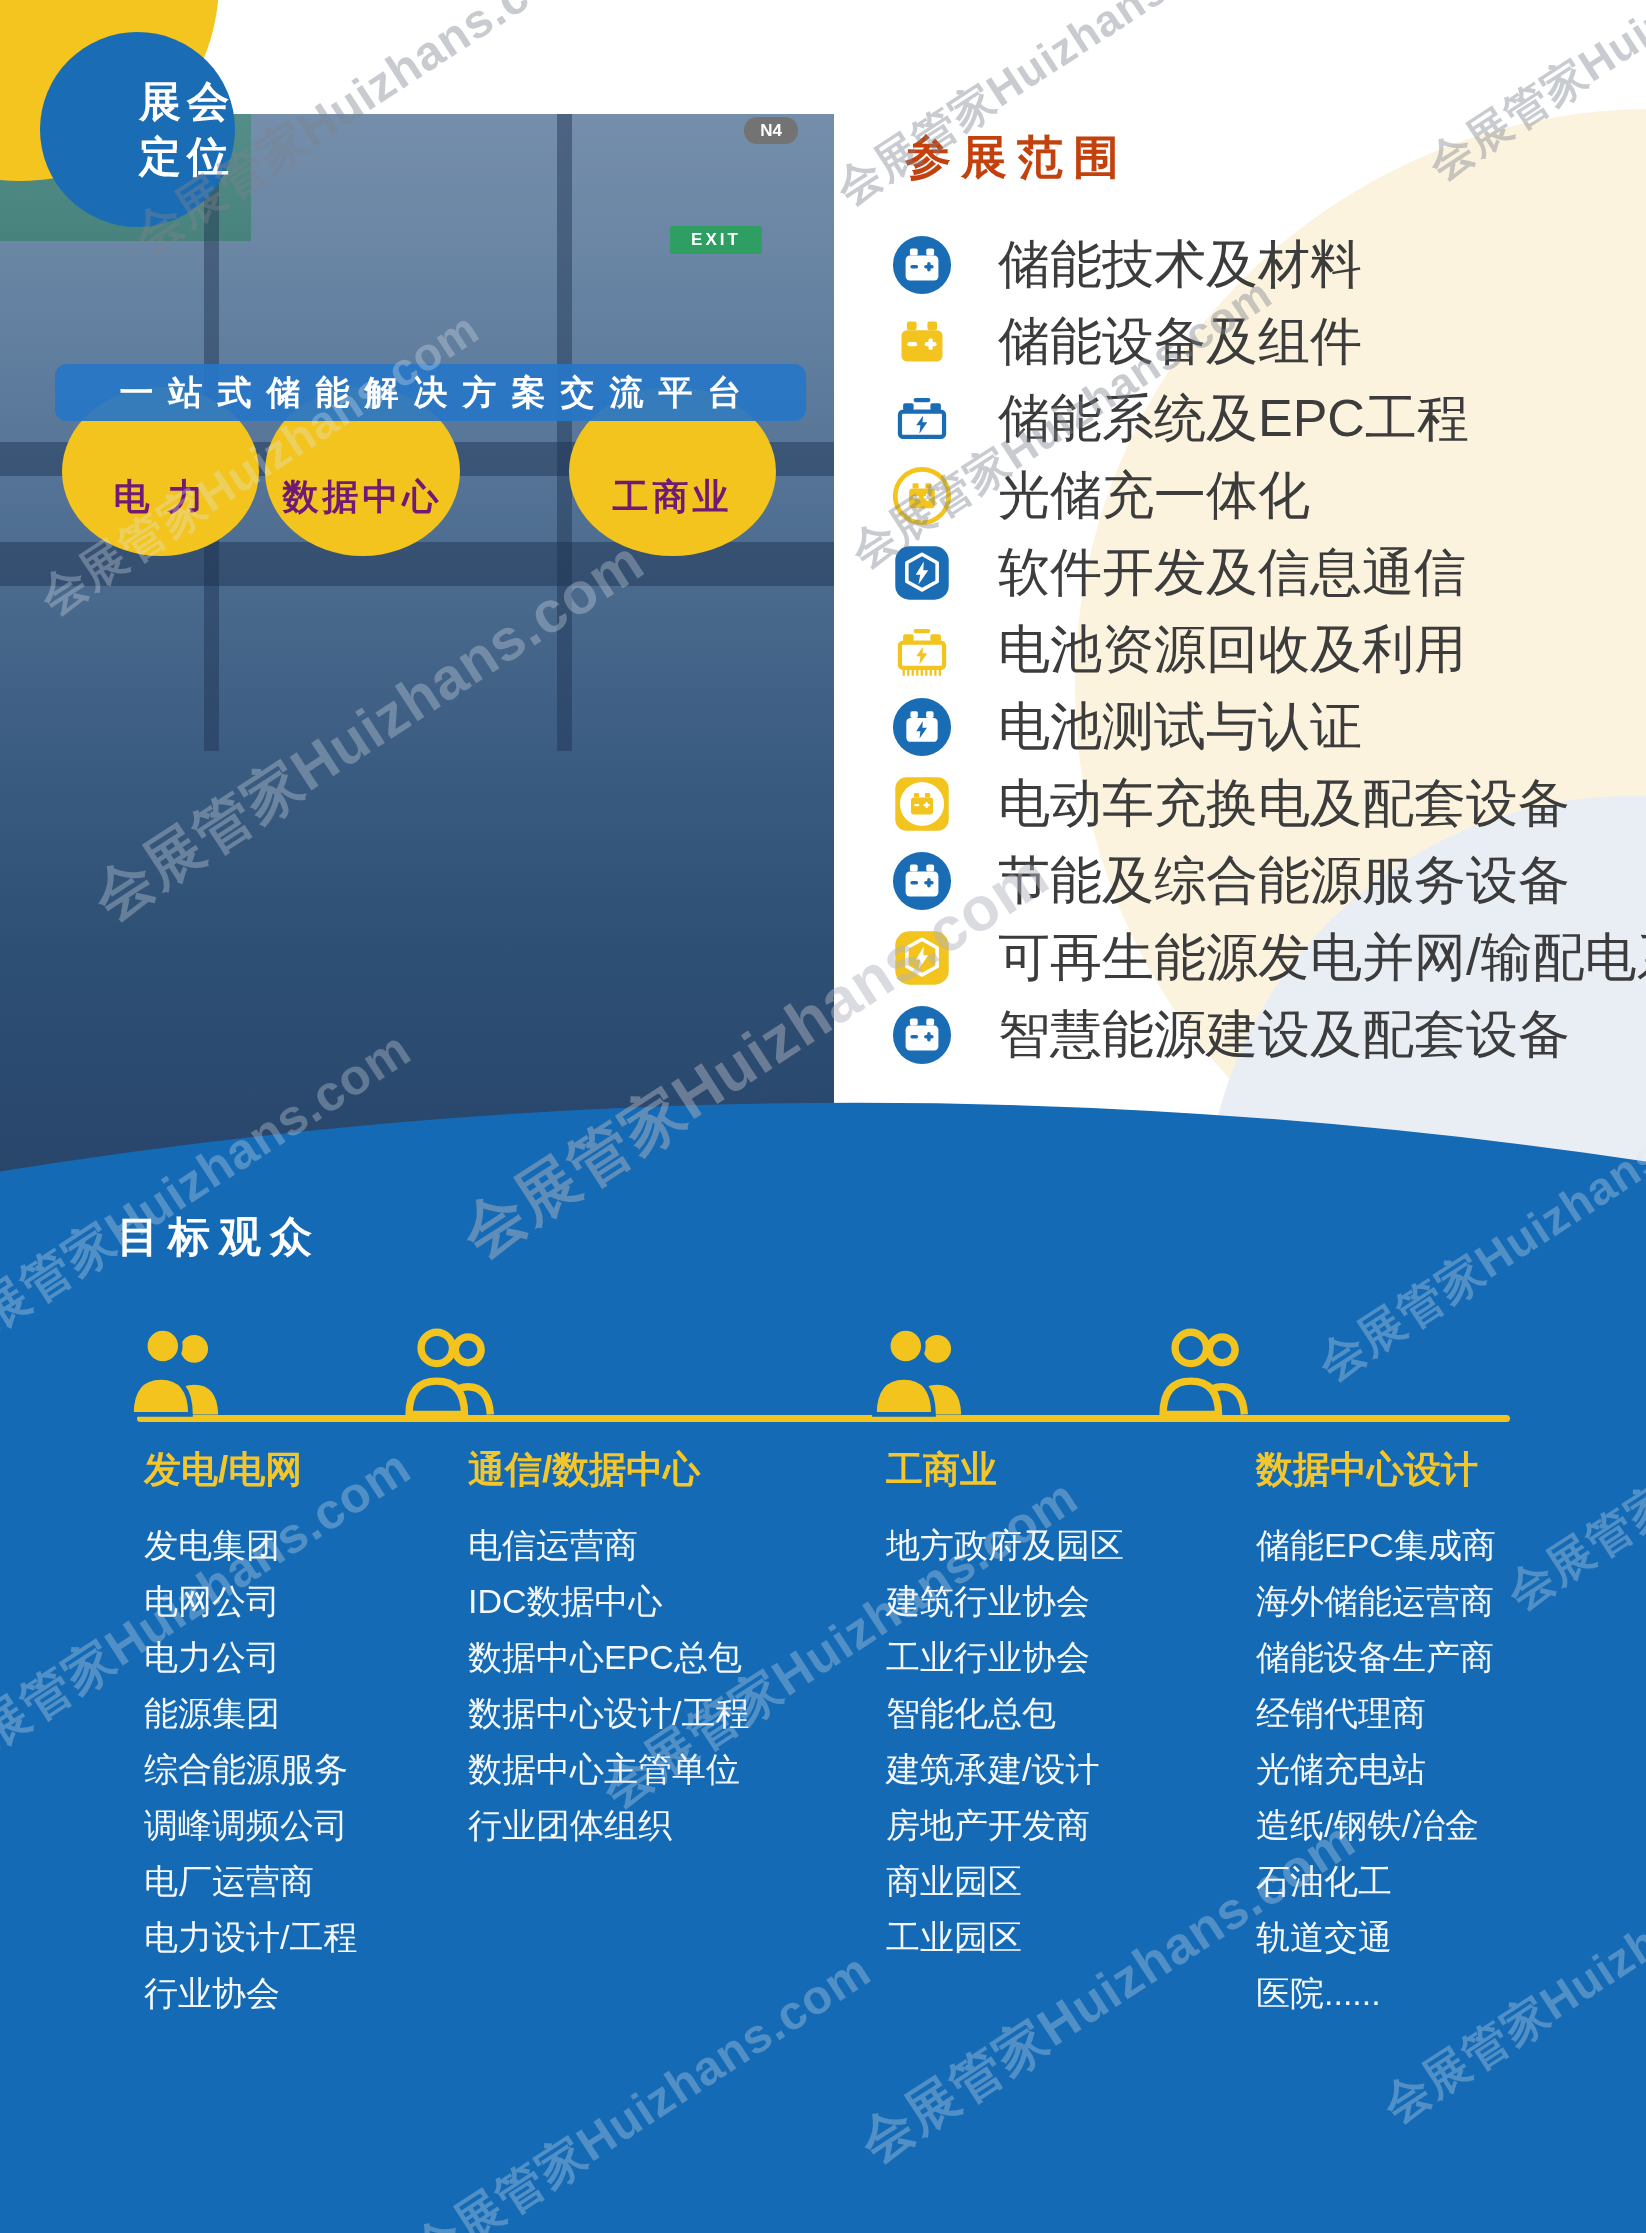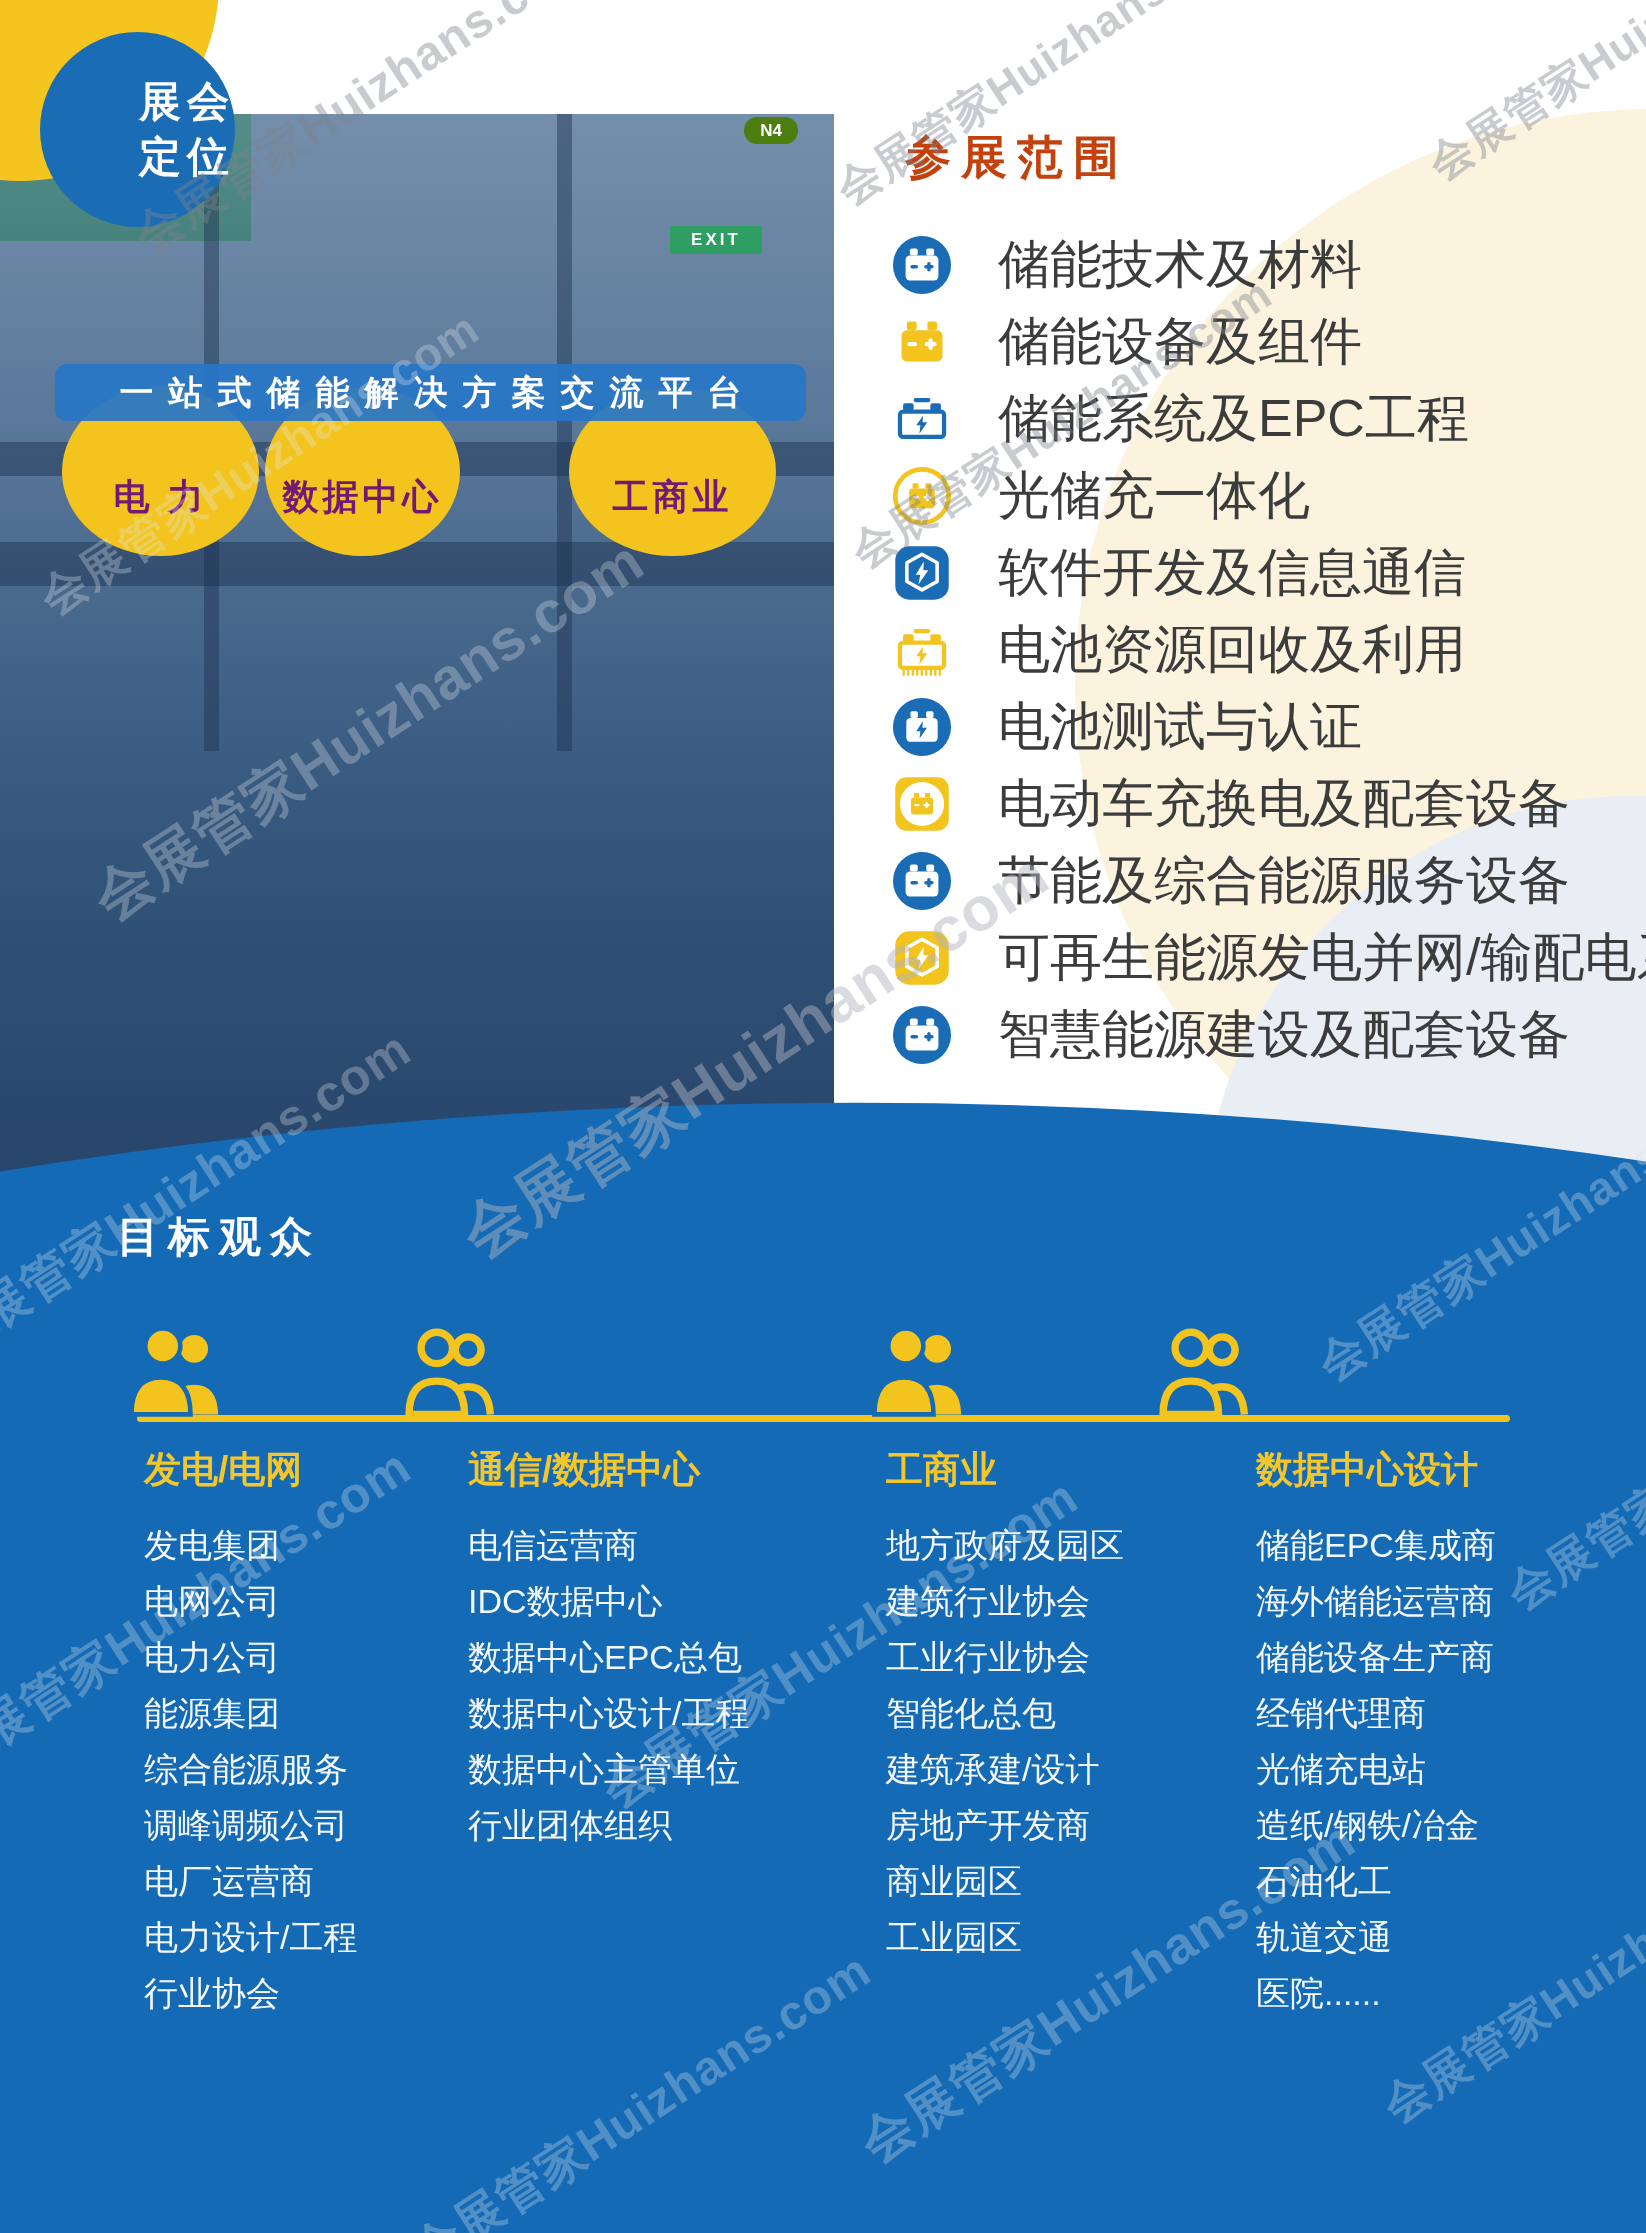--- a/index.html
+++ b/index.html
@@ -41,21 +41,21 @@
     radial-gradient(circle at 279px 816px,#22334e 0 64px,transparent 65px),
     radial-gradient(circle at 478px 876px,#16243c 0 78px,transparent 79px),
     radial-gradient(circle at 677px 836px,#1f2f49 0 70px,transparent 71px),
     radial-gradient(circle at 20px 975px,#121e33 0 80px,transparent 81px),
     radial-gradient(circle at 229px 995px,#18263d 0 90px,transparent 91px),
     radial-gradient(circle at 557px 1005px,#101b2e 0 96px,transparent 97px),
     radial-gradient(circle at 786px 985px,#15223a 0 84px,transparent 85px);}
   .photo-tint{position:absolute;inset:0;background:rgba(36,78,130,.30);}
   .sign{position:absolute;display:flex;align-items:center;justify-content:center;color:#fff;font-weight:bold;}
   .sign-exit{left:670px;top:112px;width:92px;height:28px;background:#2e9e62;font-size:17px;letter-spacing:3px;border-radius:3px;}
-  .sign-n4{left:744px;top:3px;width:54px;height:27px;background:#4d7c0f;font-size:17px;border-radius:13px;}
+  .sign-n4{left:744px;top:3px;width:54px;height:27px;background:#737373;font-size:17px;border-radius:13px;}
 
   
   .corner-yellow{position:absolute;left:-179px;top:-217px;width:398px;height:398px;border-radius:50%;background:#f4c51e;z-index:3;}
   .badge{position:absolute;left:40px;top:32px;width:195px;height:195px;border-radius:50%;background:#1a6cb5;z-index:4;display:flex;flex-direction:column;align-items:flex-end;justify-content:center;color:#fff;font-size:42px;font-weight:bold;letter-spacing:6px;line-height:1.3;text-indent:6px;}
 
   
   .bubble{position:absolute;top:387px;height:169px;border-radius:50%;background:#f2c41d;z-index:3;display:flex;align-items:center;justify-content:center;padding-top:52px;box-sizing:border-box;color:#701a75;font-weight:bold;font-size:36px;letter-spacing:4px;}
   .banner{position:absolute;left:55px;top:364px;width:751px;height:57px;border-radius:12px;background:rgba(40,118,198,.93);z-index:4;display:flex;align-items:center;justify-content:center;color:#fff;font-size:34px;font-weight:bold;letter-spacing:15px;text-indent:15px;}
 
   

